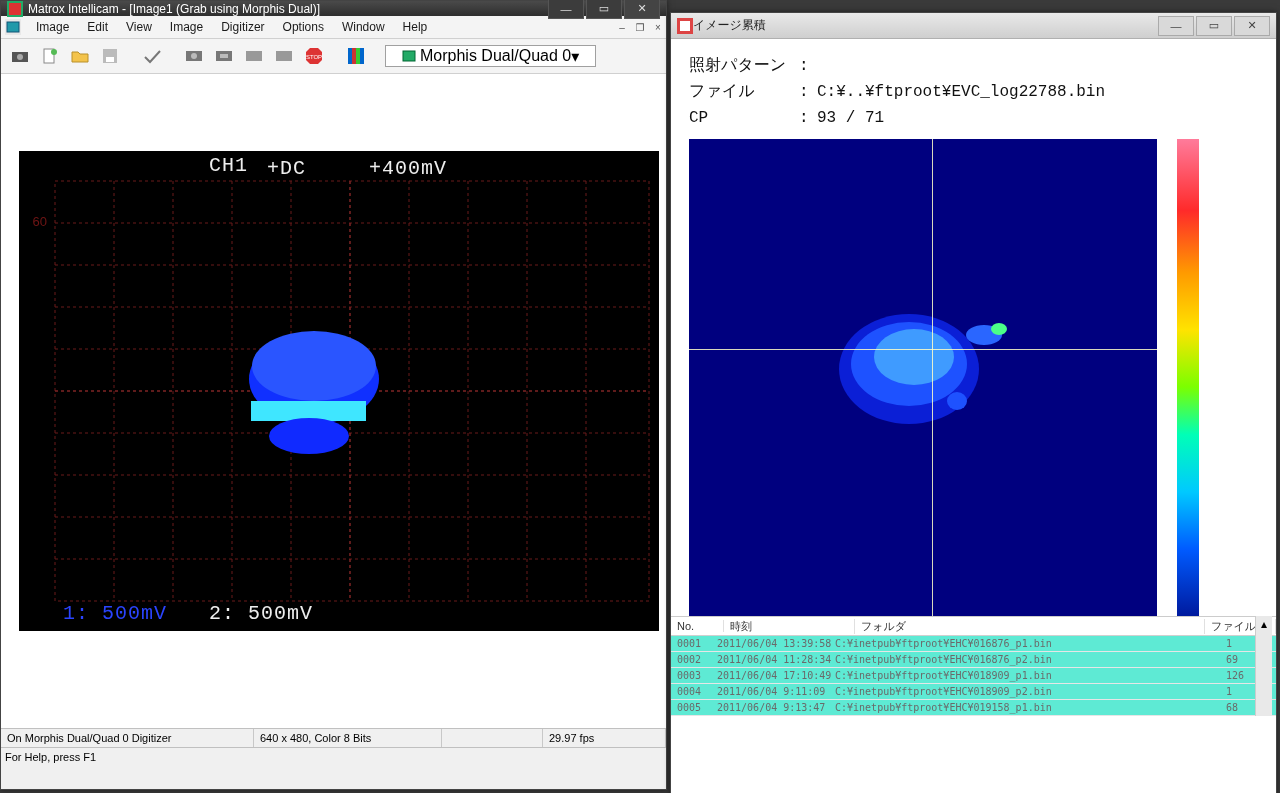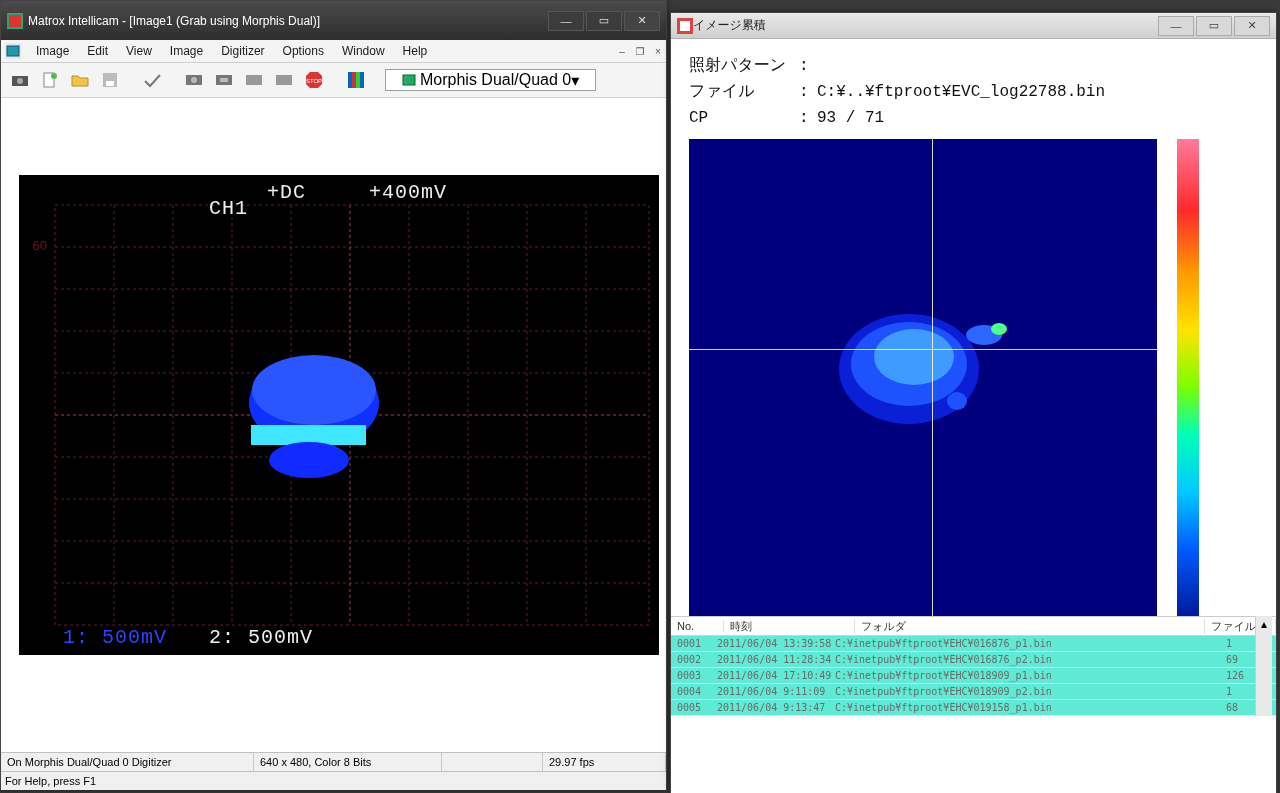--- a/index.html
+++ b/index.html
@@ -1,20 +1,20 @@
 <!DOCTYPE html>
 <html><head>
 <meta charset="utf-8">
 <style>
   html,body{margin:0;padding:0;font-family:"MS PGothic","Segoe UI",sans-serif;font-size:12px;background:#555;}
   .desktop{position:relative;width:1280px;height:793px;background:#3a3a3a;overflow:hidden;}
   
   .win{position:absolute;background:#f0f0f0;border:1px solid #444;box-shadow:0 0 6px rgba(0,0,0,.5);}
   .win-left{left:0;top:0;width:665px;height:788px;}
-  .titlebar{height:15px;background:linear-gradient(to bottom,#4a4a4a,#2e2e2e);color:#fff;display:flex;align-items:center;padding:12px 6px;font-size:12px;}
+  .titlebar{height:15px;background:linear-gradient(to bottom,#4a4a4a,#2e2e2e);color:#fff;display:flex;align-items:center;padding:0 6px;font-size:12px;}
   .titlebar .ticon{width:16px;height:16px;margin-right:5px;display:inline-block;}
   .titlebar .spacer{flex:1;}
   .winbtn{width:34px;height:18px;background:#3c3c3c;border:1px solid #555;margin-left:2px;color:#ddd;display:flex;align-items:center;justify-content:center;font-size:11px;}
   .winbtn.close{background:#444;}
   .menubar{height:22px;background:#f4f4f4;border-bottom:1px solid #d0d0d0;display:flex;align-items:center;padding-left:4px;}
   .menubar .micon{width:16px;height:16px;margin-right:6px;}
   .menubar .mitem{padding:2px 9px;color:#1a1a1a;cursor:default;}
   .menubar .mspacer{flex:1;}
   .menubar .mdi{width:16px;height:14px;margin-left:2px;display:flex;align-items:center;justify-content:center;color:#555;font-size:10px;}
   .toolbar{height:34px;background:#f4f4f4;border-bottom:1px solid #d0d0d0;display:flex;align-items:center;padding-left:6px;gap:4px;}
@@ -214,21 +214,21 @@
 
           <text x="28" y="75" fill="#701515" font-size="13" text-anchor="end">60</text>
 
           <g>
             <ellipse cx="295" cy="228" rx="65" ry="45" fill="#1030ff"></ellipse>
             <ellipse cx="295" cy="215" rx="62" ry="35" fill="#2a55ff"></ellipse>
             <rect x="232" y="250" width="115" height="20" fill="#3fe6ff"></rect>
             <ellipse cx="290" cy="285" rx="40" ry="18" fill="#102aff"></ellipse>
           </g>
         </svg>
-        <div class="scope-label" style="left:190px;top:22px;">CH1</div>
+        <div class="scope-label" style="left:190px;top:3px;">CH1</div>
         <div class="scope-label" style="left:248px;top:6px;">+DC</div>
         <div class="scope-label" style="left:350px;top:6px;">+400mV</div>
         <div class="scope-label" style="left:44px;bottom:6px;color:#2a44ff;">1: 500mV</div>
         <div class="scope-label" style="left:190px;bottom:6px;">2: 500mV</div>
       </div>
     </div>
 
     <div class="statusbar">
       <div class="cell" style="width:240px;">On Morphis Dual/Quad 0 Digitizer</div>
       <div class="cell" style="width:175px;">640 x 480, Color 8 Bits</div>

